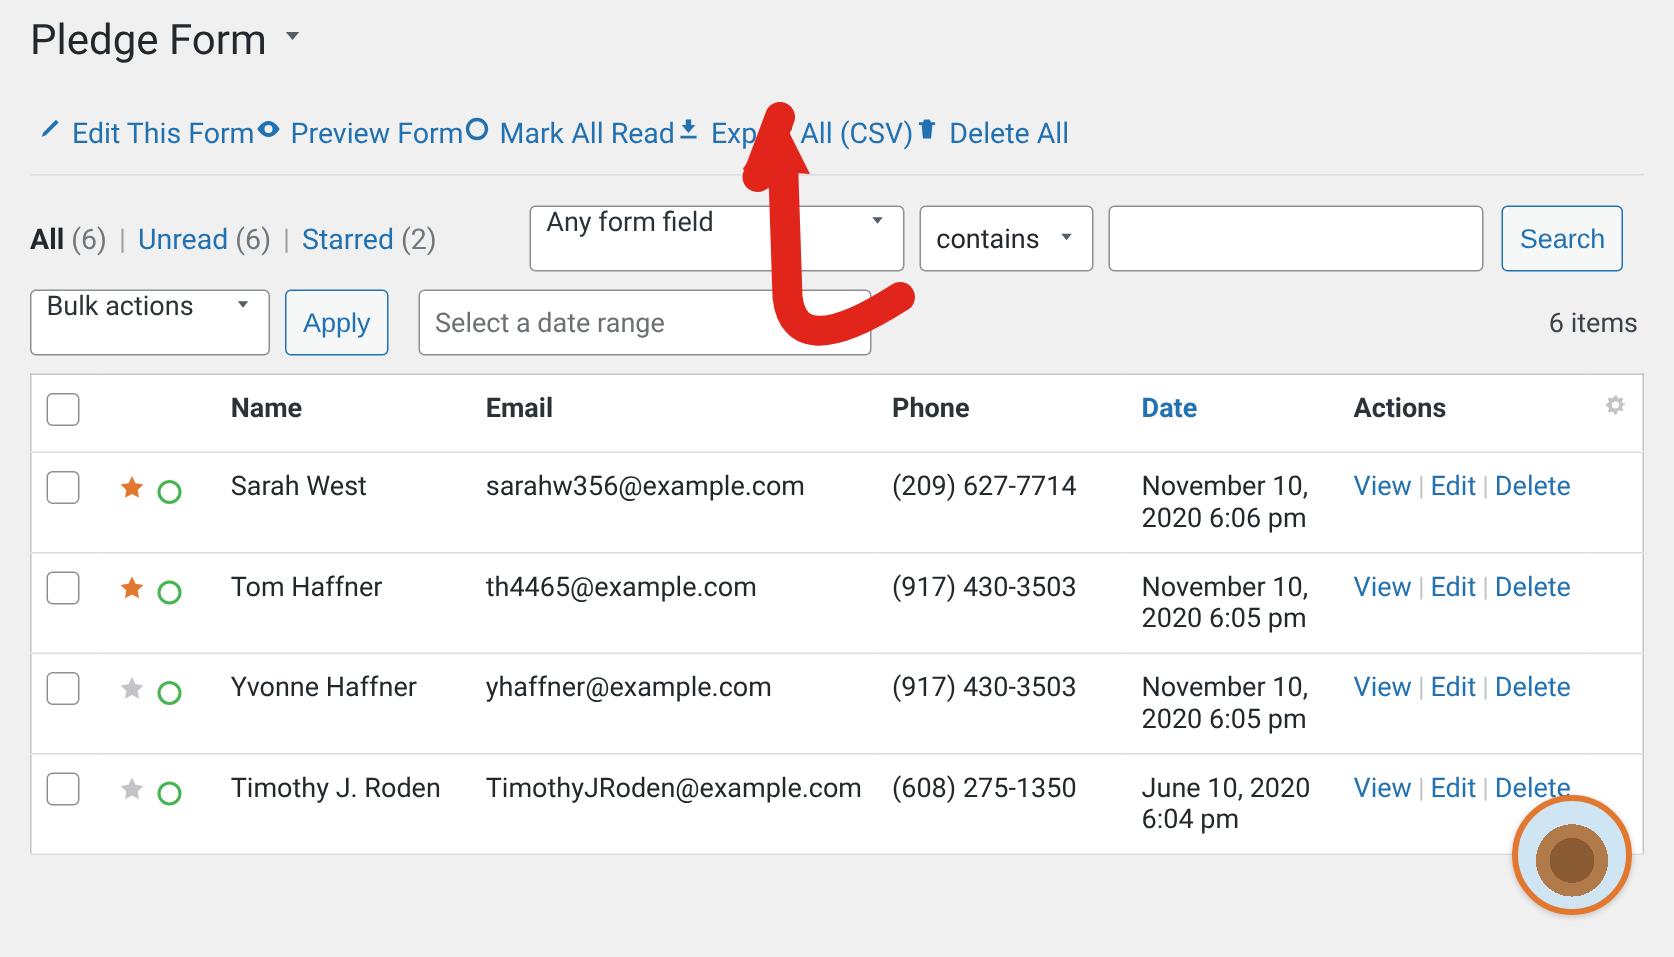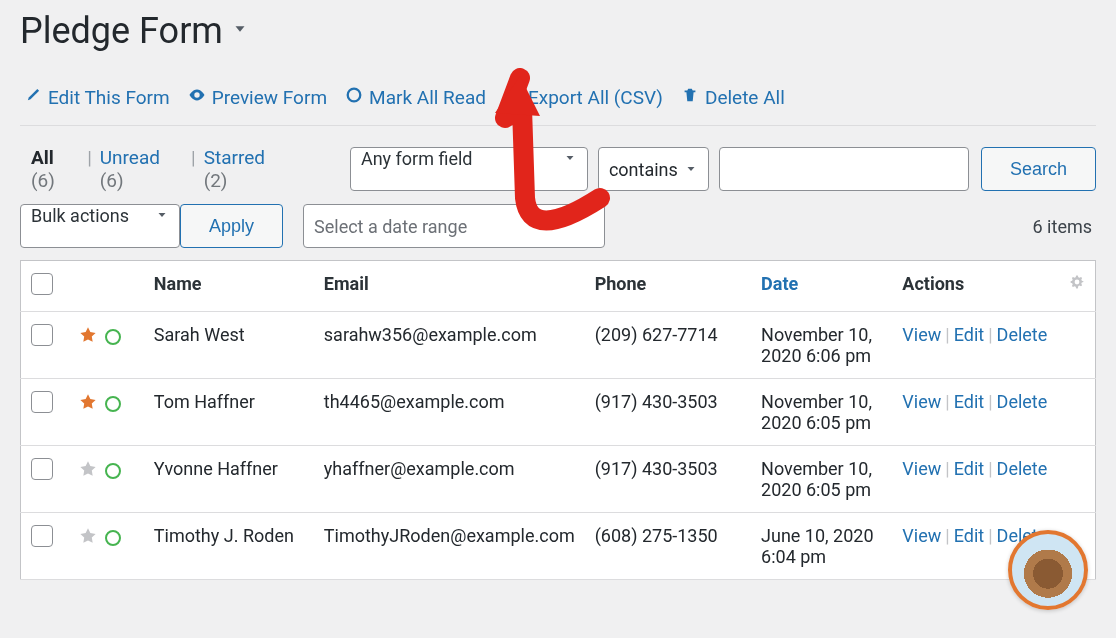--- a/index.html
+++ b/index.html
@@ -23,61 +23,61 @@
     width:1116px;
     height:638px;
     overflow:hidden;
     position:relative;
   }
   .page {
     padding:10px 20px 0 20px;
   }
   
   .title-row { display:flex; align-items:center; gap:8px; margin-bottom:2px; }
-  .page-title { font-size:36px; font-weight:400; margin:0; }
+  .page-title { font-size:28px; font-weight:400; margin:0; }
   .chev { width:18px; height:18px; }
   
-  .top-actions { display:flex; align-items:center; gap:18px; padding:4px 0 16px 4px;margin-top:30px; }
+  .top-actions { display:flex; align-items:center; padding:4px 0 16px 4px;margin-top:30px; }
   .top-actions a {
     display:inline-flex; align-items:center; gap:6px;
     color:var(--link-action); text-decoration:none; font-size:19px;
     cursor:pointer;
   }
   .top-actions svg { width:18px; height:18px; }
   
   .filters {
     border-top:1px solid var(--divider);
     padding-top:20px;
   }
   .filters-row1 {
     display:flex; align-items:center;
   }
-  .status-filters { display:flex; gap:6px; font-size:19px;margin-left:11px; }
+  .status-filters { display:flex; align-items:center; gap:6px; font-size:19px; }
   .status-filters .sep { color:#9ea3a8; padding:0 2px; }
   .status-filters a { color:var(--link-action); text-decoration:none; }
   .status-filters strong { font-weight:700; }
   .count { color:var(--muted); }
   .field-select, .cond-select, .text-input, .select-bulk, .date-range {
     height:44px; border:1px solid #8c8f94; background:#fff;
     font-size:18px; padding:0 10px; border-radius:4px;
   }
   .field-select { width:250px; margin-left:62px; display:flex; align-items:flex-start; justify-content:space-between; color:#2c3338; }
   .cond-select  { width:116px; margin-left:10px; display:flex; align-items:center; justify-content:space-between; }
   .text-input   { width:250px; margin-left:10px; }
   .btn-outline {
     height:44px; display:inline-flex; align-items:center; justify-content:center;
     border:1px solid var(--link-action); color:var(--link-action); background:#f6f7f7;
-    font-size:18px; padding:0 28px; border-radius:4px; cursor:pointer;text-align:center;
+    font-size:18px; padding:0 11px; border-radius:4px; cursor:pointer;text-align:center;
   }
   .search-btn { margin-left:12px; }
   .filters-row2 {
     display:flex; align-items:center; margin-top:12px;
   }
   .select-bulk { width:160px; display:flex; align-items:flex-start; justify-content:space-between; color:#2c3338; }
-  .apply-btn   { }
+  .apply-btn   { margin-left:10px; }
   .date-range  { width:302px; margin-left:20px; color:#6c7076; display:flex; align-items:center; }
   .filter-btn  { margin-left:10px; }
   .items-cnt   { margin-left:auto; font-size:18px; color:#3c434a; padding-right:4px; }
   
   .tbl {
     margin-top:12px;
     border:1px solid var(--border);
     background:#fff;
     width:100%;
     border-collapse:collapse;

